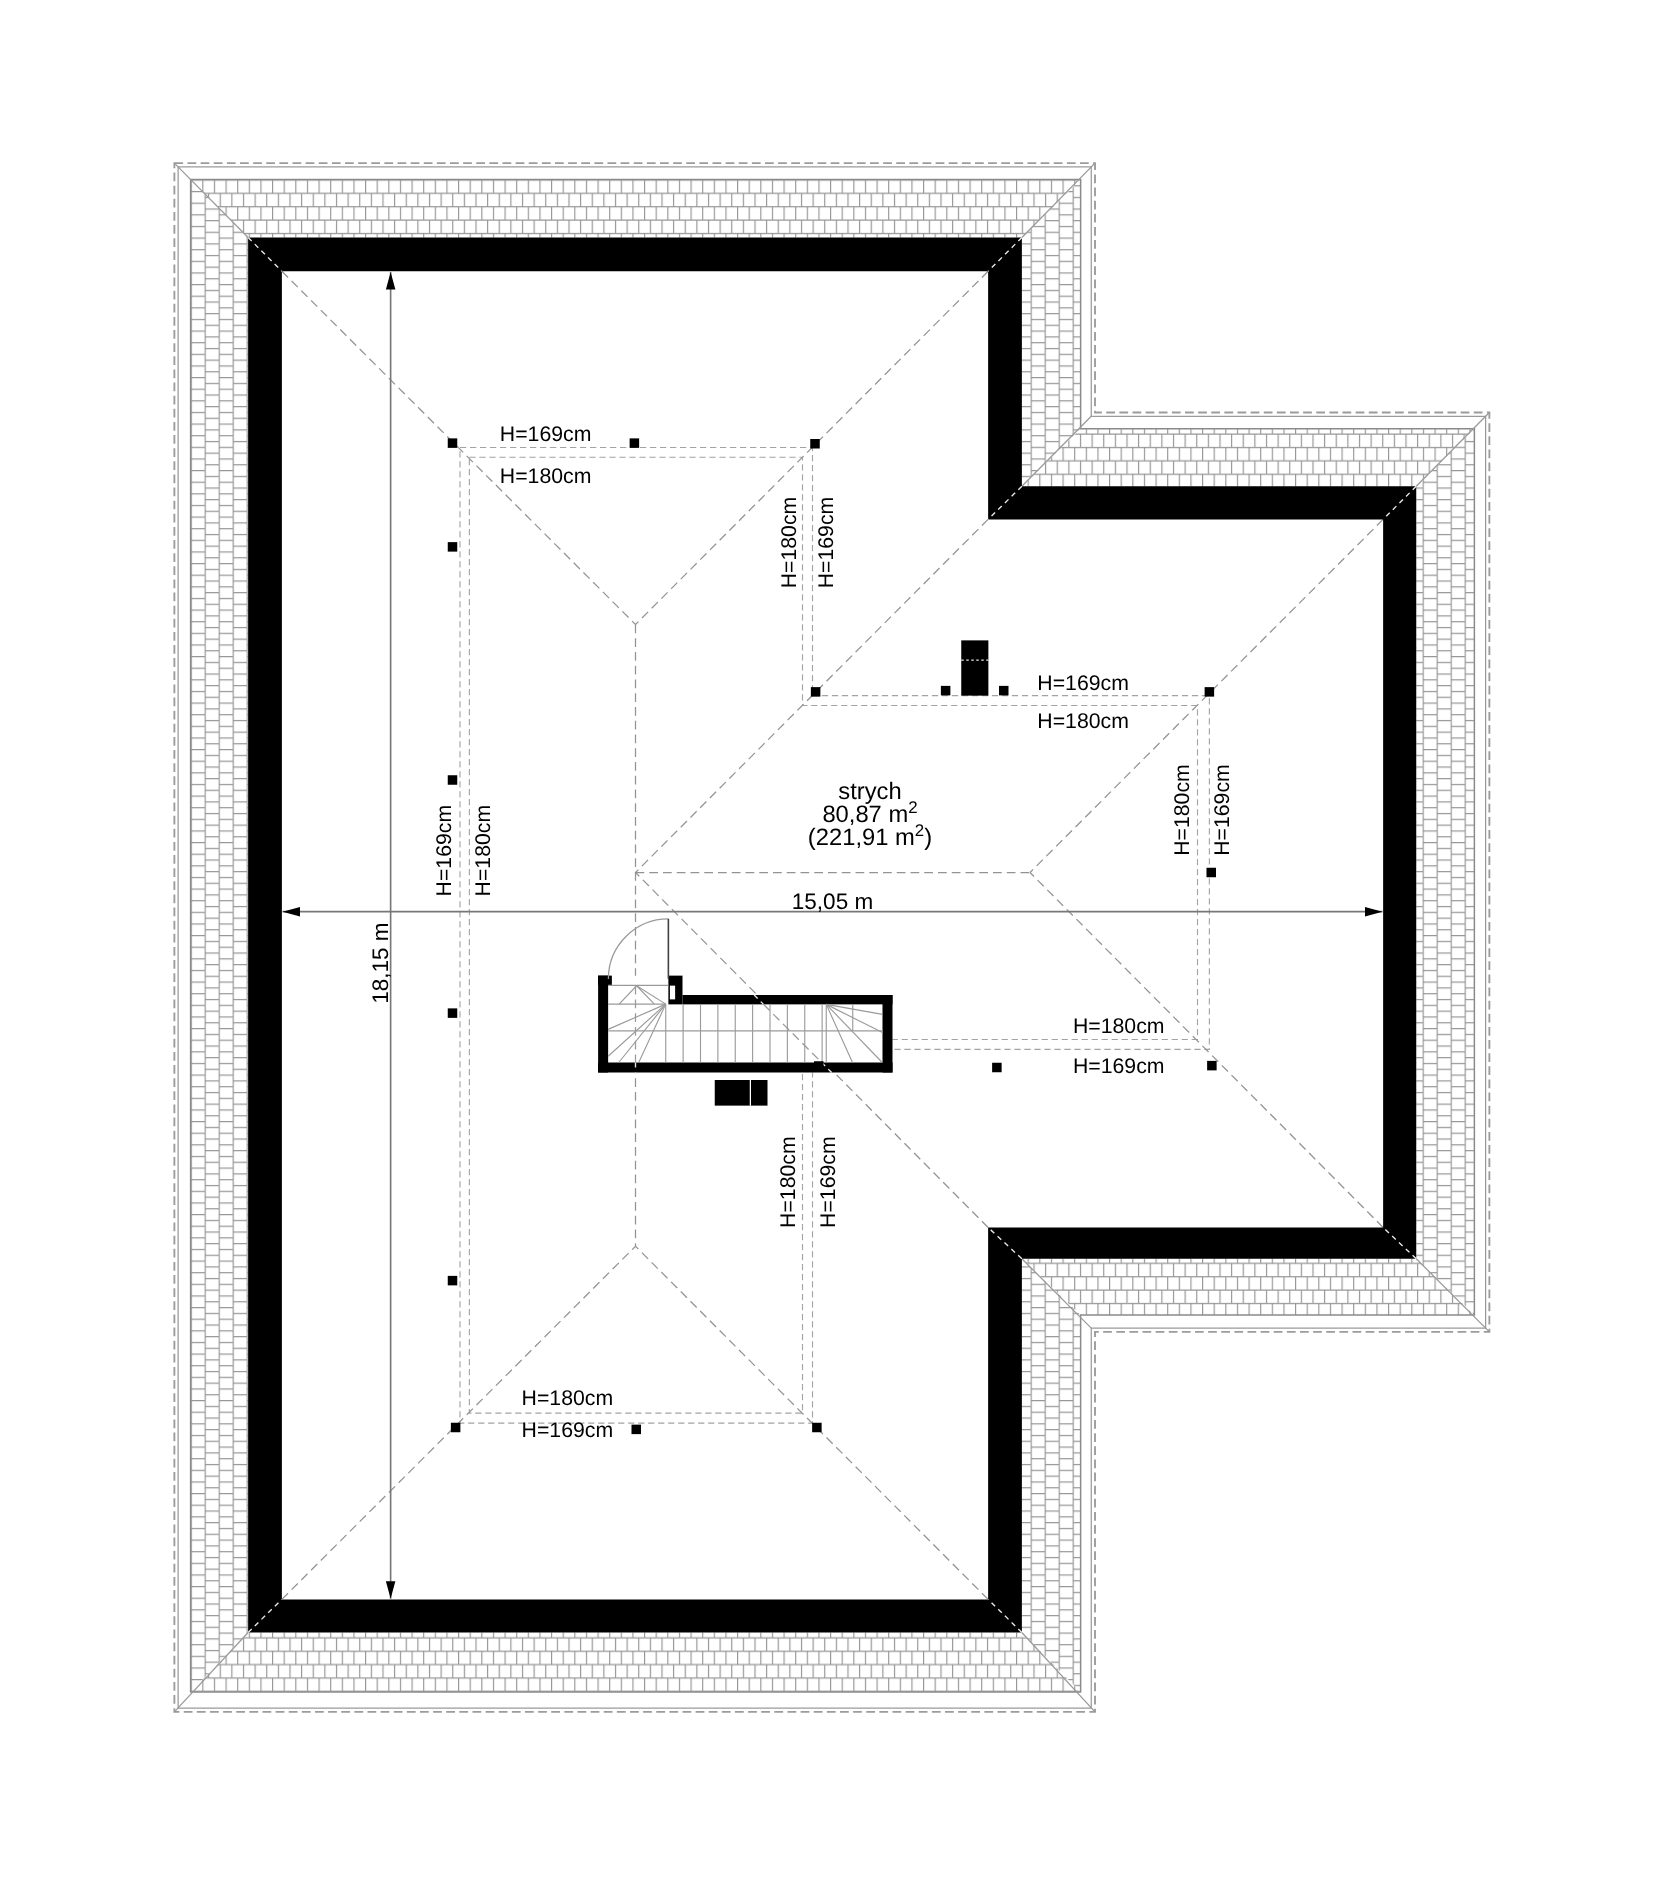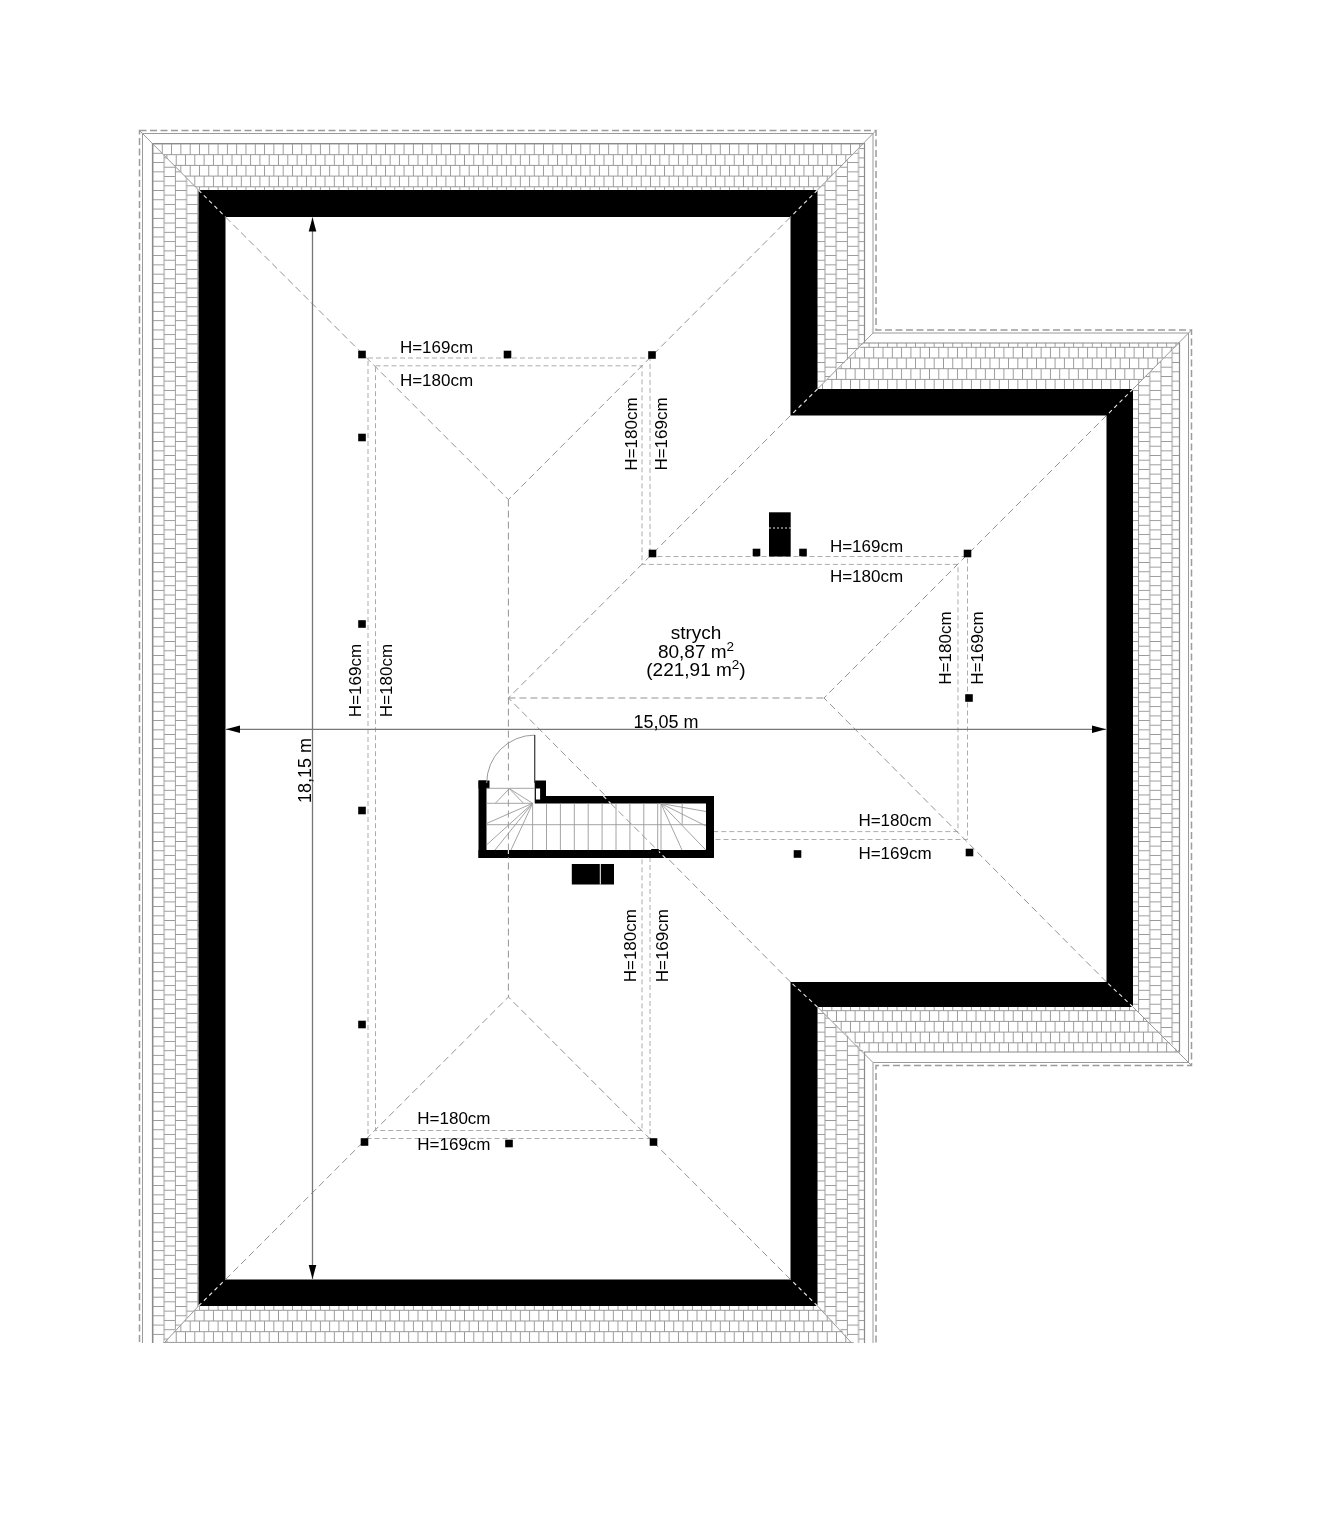--- a/index.html
+++ b/index.html
@@ -1,16 +1,16 @@
 <!DOCTYPE html>
 <html><head>
 <meta charset="utf-8">
 <style>
   html,body{margin:0;padding:0;background:#fff;}
-  .page{position:relative;width:1323px;height:1343px;background:#fff;overflow:hidden;border-radius:20px;}
+  .page{position:relative;width:1323px;height:1517px;background:#fff;overflow:hidden;border-radius:20px;}
   svg{position:absolute;left:0;top:0;}
   text{font-family:"Liberation Sans", sans-serif;fill:#000;}
 </style>
 </head>
 <body>
 <div class="page">
 <svg width="1323" height="1517" viewBox="0 0 1323 1517">
 <defs>
   <pattern id="brickH" patternUnits="userSpaceOnUse" width="9.3" height="21.4" x="152.5" y="143.5">
     <path d="M0 0.45 H9.3 M0 11.15 H9.3 M0.45 0 V10.7 M5.1 10.7 V21.4" stroke="#979797" stroke-width="0.95" fill="none"></path>

